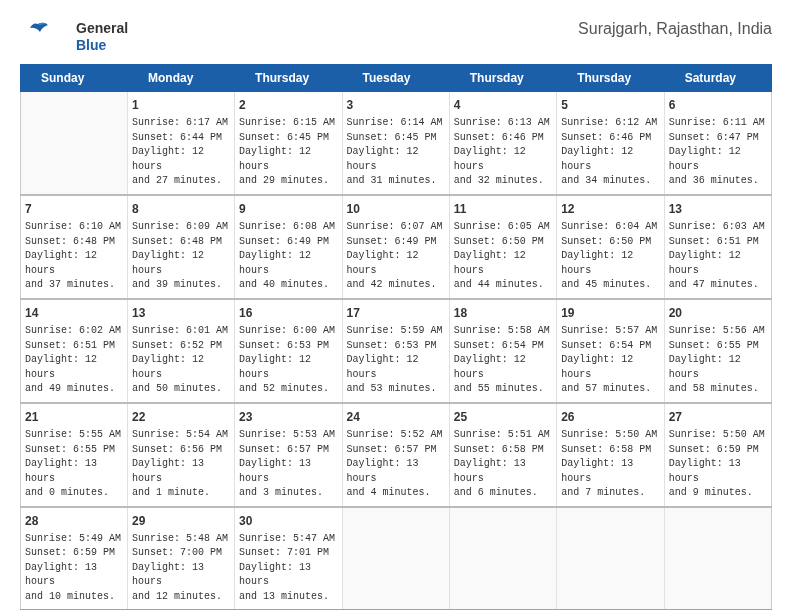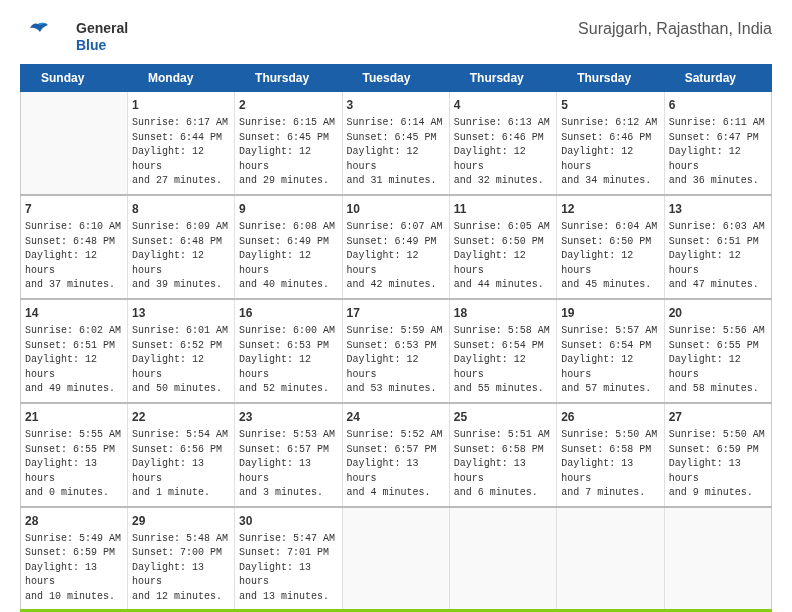--- a/index.html
+++ b/index.html
@@ -55,21 +55,21 @@
       padding: 5px 4px;
       border-right: 1px solid #e0e0e0;
       border-left: 1px solid #e0e0e0;
       min-height: 80px;
       width: 108px;
       color: #333;
       line-height: 1.45;
     }
     tbody tr td:first-child { border-left: 1px solid #ccc; }
     tbody tr td:last-child { border-right: 1px solid #ccc; }
-    tbody tr:last-child td { border-bottom: 4px solid #84cc16; }
+    tbody tr:last-child td { border-bottom: 1px solid #84cc16; }
     .day-num {
       font-weight: bold;
       font-size: 12px;
       display: block;
       margin-bottom: 2px;
     }
     .day-info {
       font-size: 10px;
       color: #333;
       line-height: 1.45;

